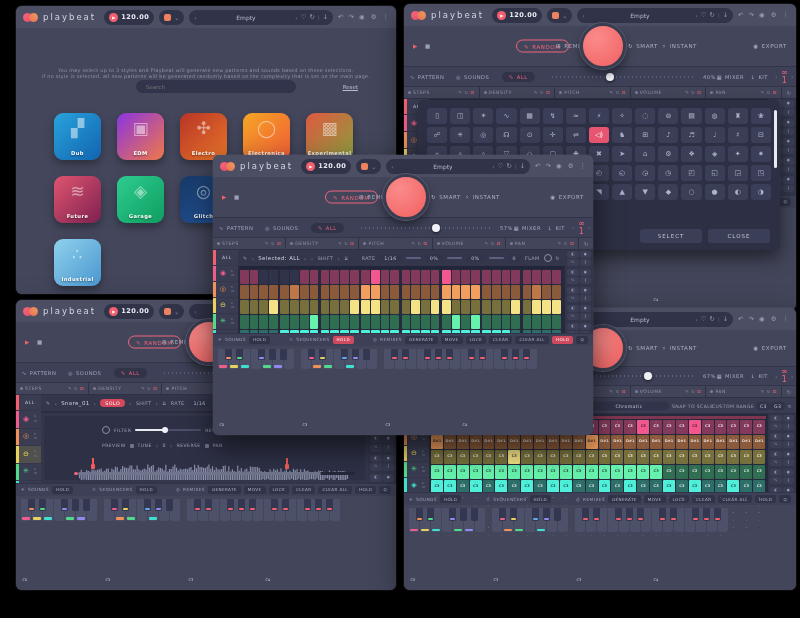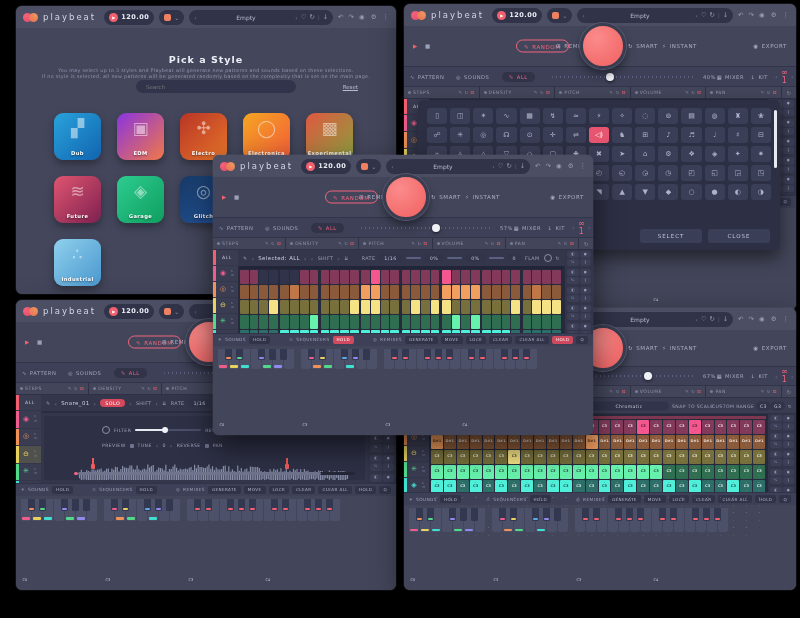--- a/index.html
+++ b/index.html
@@ -172,21 +172,20 @@
       </div>
       <div class="hic">↶</div>
       <div class="hic">↷</div>
       <div class="hdr-right">
         <div class="hic">◉</div>
         <div class="hic">⚙</div>
         <div class="hic">⋮</div>
       </div>
     </div>
   <div class="stylebody">
-    <div class="sp-title">Pick a Style</div>
     <div class="sp-line" style="top:40px">You may select up to 3 styles and Playbeat will generate new patterns and sounds based on these selections.</div>
     <div class="sp-line" style="top:46px">If no style is selected, all new patterns will be generated randomly based on the complexity that is set on the main page.</div>
     <input class="sp-search" placeholder="Search" style="">
     <div class="sp-reset">Reset</div>
     <div class="tiles">
         <div class="tile" style="background: linear-gradient(135deg, rgb(41, 163, 220), rgb(17, 100, 176));">
           <div class="gl">▞</div>
           <div class="lbl">Dub</div>
         </div>
         <div class="tile" style="background: linear-gradient(135deg, rgb(138, 53, 224), rgb(240, 120, 72));">

